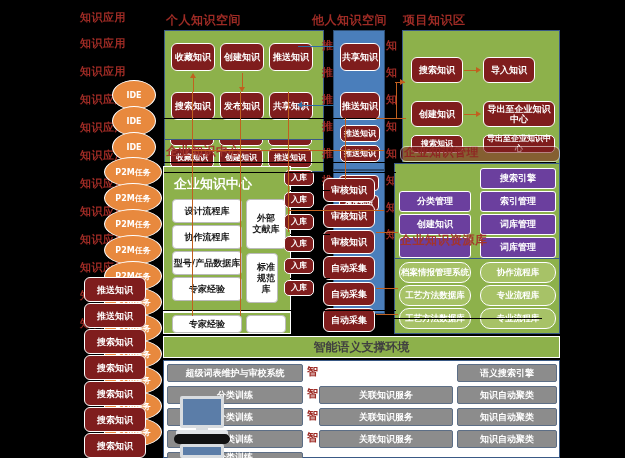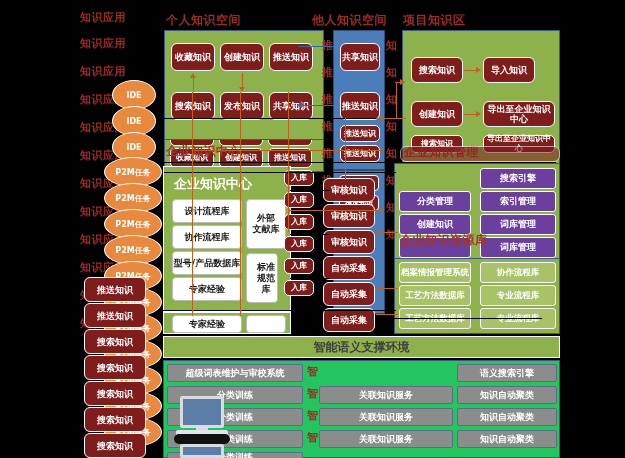--- a/index.html
+++ b/index.html
@@ -27,21 +27,21 @@
   .wb{background:#fff;border:1px solid #BBB;border-radius:4px;color:#1a1a1a;
       font-size:9px;font-weight:bold;display:flex;align-items:center;justify-content:center;
       text-align:center;line-height:11px;}
 
   
   .pb{background:#6B3F9E;border:1px solid #fff;border-radius:3px;color:#fff;
       font-size:9px;font-weight:bold;display:flex;align-items:center;justify-content:center;
       text-align:center;}
 
   
-  .gb{background:#A7C267;border:1px solid #fff;border-radius:3px;color:#fff;
+  .gb{background:#A7C267;border:1px solid #fff;border-radius:10px;color:#fff;
       font-size:8.5px;font-weight:bold;display:flex;align-items:center;justify-content:center;
       text-align:center;}
 
   
   .sb{background:#8C8C8C;border:1px solid #5C6E86;border-radius:2px;color:#fff;
       font-size:9px;font-weight:bold;display:flex;align-items:center;justify-content:center;
       text-align:center;}
 
   
   .ell{background:#E8893E;border:1px solid #fff;border-radius:50%;color:#fff;
@@ -256,21 +256,21 @@
     <div class="gb abs" style="left:4px;top:3px;width:72px;height:21px;">档案情报管理系统</div>
     <div class="gb abs" style="left:4px;top:26px;width:72px;height:21px;">工艺方法数据库</div>
     <div class="gb abs" style="left:4px;top:49px;width:72px;height:21px;">工艺方法数据库</div>
     <div class="gb abs" style="left:85px;top:3px;width:76px;height:21px;">协作流程库</div>
     <div class="gb abs" style="left:85px;top:26px;width:76px;height:21px;">专业流程库</div>
     <div class="gb abs" style="left:85px;top:49px;width:76px;height:21px;">专业流程库</div>
   </div>
 
   <div class="banner abs" style="left:163px;top:336px;width:397px;height:22px;">智能语义支撑环境</div>
 
-  <div class="abs" style="left:163px;top:360px;width:397px;height:98px;background:#22c55e;border:1px solid #3A5A86;">
+  <div class="abs" style="left:163px;top:360px;width:397px;height:98px;background:#ffffff;border:1px solid #3A5A86;">
 
     <div class="sb abs" style="left:3px;top:3px;width:136px;height:18px;">超级词表维护与审校系统</div>
     <div class="sb abs" style="left:293px;top:3px;width:100px;height:18px;">语义搜索引擎</div>
 
     <div class="sb abs" style="left:3px;top:25px;width:136px;height:18px;">分类训练</div>
     <div class="sb abs" style="left:155px;top:25px;width:134px;height:18px;">关联知识服务</div>
     <div class="sb abs" style="left:293px;top:25px;width:100px;height:18px;">知识自动聚类</div>
 
     <div class="sb abs" style="left:3px;top:47px;width:136px;height:18px;">分类训练</div>
     <div class="sb abs" style="left:155px;top:47px;width:134px;height:18px;">关联知识服务</div>

